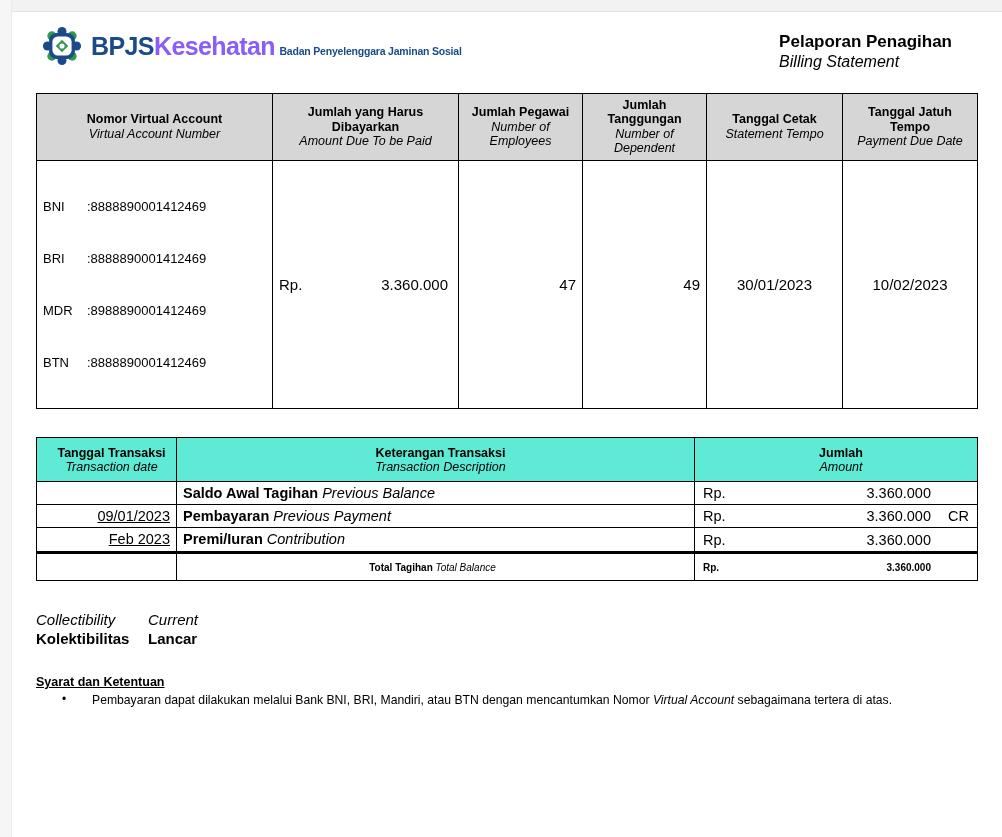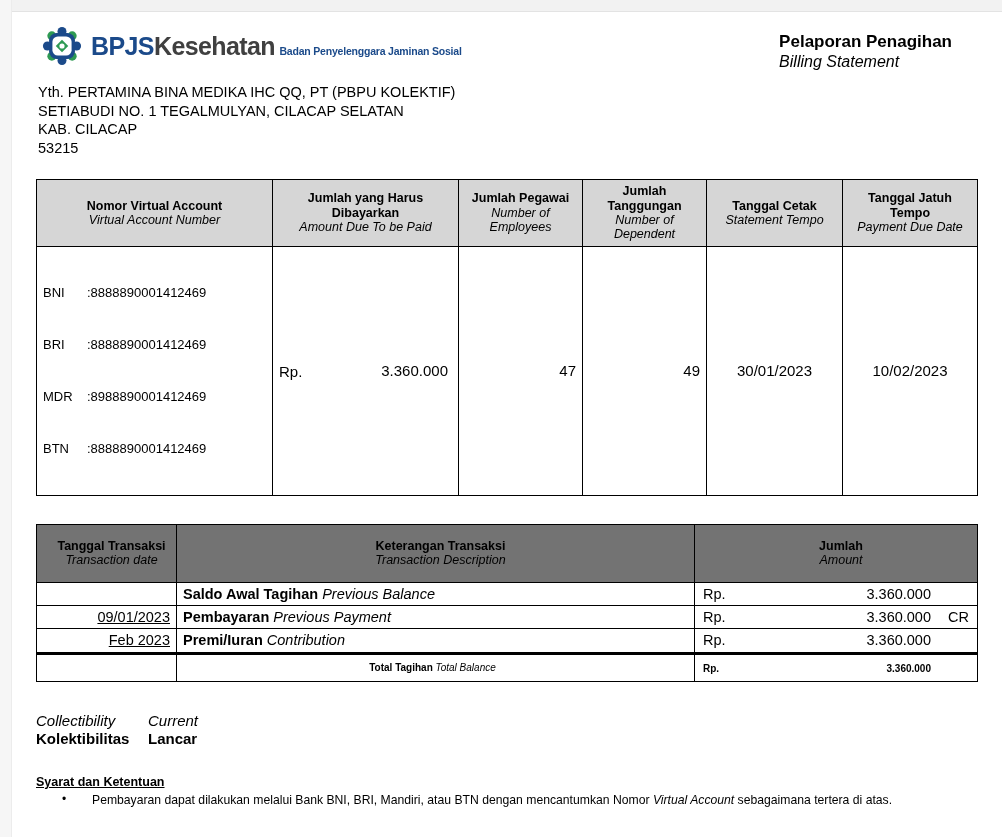--- a/index.html
+++ b/index.html
@@ -33,21 +33,21 @@
 
   
   .header {
     display: flex; align-items: flex-start; justify-content: space-between;
   }
   .brand { display: flex; align-items: center; gap: 9px; padding-left: 10px; }
   .brand-emblem { width: 40px; height: 40px; flex: 0 0 40px; }
   .brand-words { line-height: 1; }
   .brand-line1 { font-size: 25px; font-weight: bold; letter-spacing: -0.6px; }
   .brand-bpjs { color: #1b4a8a; }
-  .brand-kes  { color: #404040; }
+  .brand-kes  { color: #8b5cf6; }
   .brand-line2 {
     font-size: 10.5px; color: #1b4a8a; font-weight: bold;
     letter-spacing: -0.2px; margin-top: 17px;
   }
   .doc-title { text-align: left; padding-right: 22px; padding-top: 6px; }
   .doc-title-id { font-size: 17px; font-weight: bold; color: #000; }
   .doc-title-en { font-size: 16px; font-style: italic; color: #000; margin-top: 1px; }
 
   
   .addressee {
@@ -83,21 +83,21 @@
   .va-bank { display: inline-block; width: 44px; }
   .amount-cell { position: relative; }
   .amount-rp { position: absolute; left: 6px; top: 50%; transform: translateY(-50%); }
   .amount-val { display: block; text-align: right; padding-right: 4px; }
   .num-right { text-align: right; padding-right: 8px; }
   .cen { text-align: center; }
 
   
   .tbl2 { margin-top: 28px; }
   .tbl2 thead th {
-    background: #737373; text-align: center; height: 58px; padding-left: 16px;
+    background: #5eead4; text-align: center; height: 44px; padding-left: 16px;
   }
   .tbl2 td {
     height: 23px; font-size: 14.5px; border-left: 1px solid #000; border-right: 1px solid #000;
     border-top: none; border-bottom: none;
   }
   .tbl2 tr.first-body td { border-top: 1px solid #000; }
   .tbl2 tr.total-row td {
     border-top: 3px solid #000; border-bottom: 1px solid #000;
     height: 28px; font-size: 10px;
   }
@@ -178,26 +178,20 @@
           <span class="brand-line2">Badan Penyelenggara Jaminan Sosial</span>
         </span>
       </div>
 
       <div class="doc-title">
         <div class="doc-title-id">Pelaporan Penagihan</div>
         <div class="doc-title-en">Billing Statement</div>
       </div>
     </div>
 
-    <div class="addressee">
-      <div>Yth. PERTAMINA BINA MEDIKA IHC QQ, PT (PBPU KOLEKTIF)</div>
-      <div>SETIABUDI NO. 1 TEGALMULYAN, CILACAP SELATAN</div>
-      <div>KAB. CILACAP</div>
-      <div>53215</div>
-    </div>
 
     <table class="doc tbl1">
       <colgroup>
         <col style="width:236px">
           <col style="width:186px">
           <col style="width:124px">
         <col style="width:124px">
           <col style="width:136px">
           <col style="width:135px">
       </colgroup>

